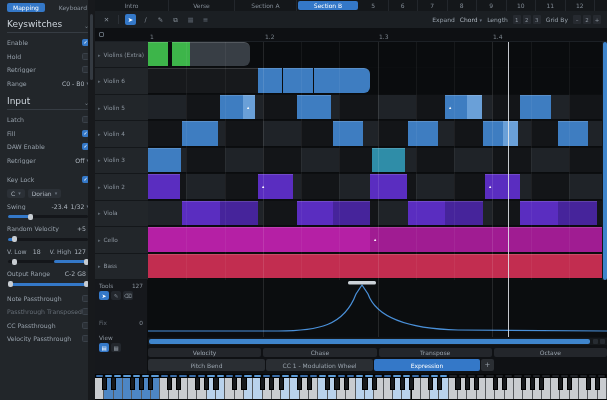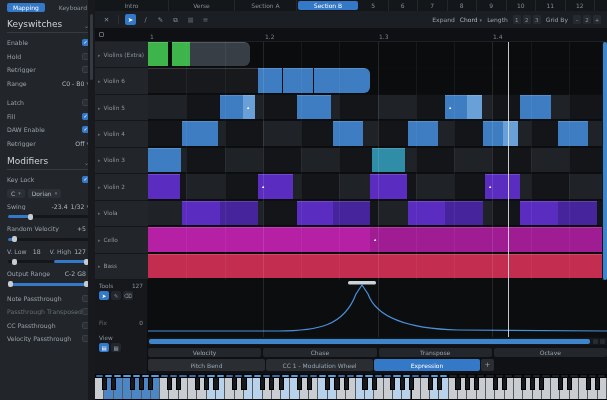--- a/index.html
+++ b/index.html
@@ -146,20 +146,24 @@
           </div>
           <div class="sb-row">
             <span class="lbl">Range</span>
             <span class="selbox">
               <span>C0 - B0</span>
               <span class="caret">▾</span>
             </span>
           </div>
         </div>
         <div class="sb-section">
+          <div class="sb-head">
+            <span>Input</span>
+            <span class="chev">⌄</span>
+          </div>
           <div class="sb-row">
             <span class="lbl">Latch</span>
             <span class="cbx"></span>
           </div>
           <div class="sb-row">
             <span class="lbl">Fill</span>
             <span class="cbx on">✓</span>
           </div>
           <div class="sb-row">
             <span class="lbl">DAW Enable</span>
@@ -167,24 +171,20 @@
           </div>
           <div class="sb-row">
             <span class="lbl">Retrigger</span>
             <span class="selbox">
               <span>Off</span>
               <span class="caret">▾</span>
             </span>
           </div>
         </div>
         <div class="sb-section">
-          <div class="sb-head">
-            <span>Modifiers</span>
-            <span class="chev">⌄</span>
-          </div>
           <div class="sb-row">
             <span class="lbl">Key Lock</span>
             <span class="cbx on">✓</span>
           </div>
           <div class="dualrow">
             <span class="pillsel">
               <span>C</span>
               <span class="caret" style="font-size: 5px; color: rgb(107, 116, 128);">▾</span>
             </span>
             <span class="pillsel">

